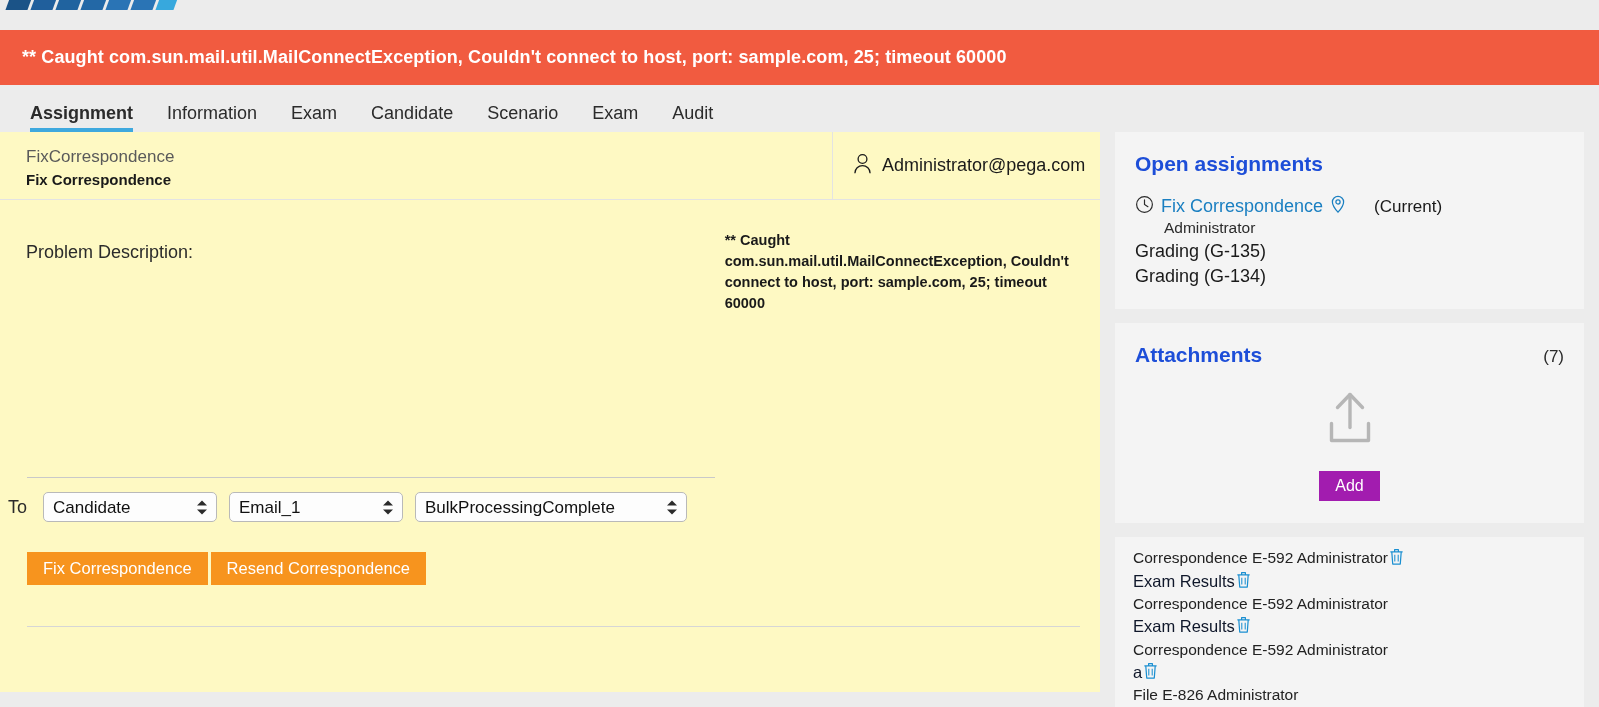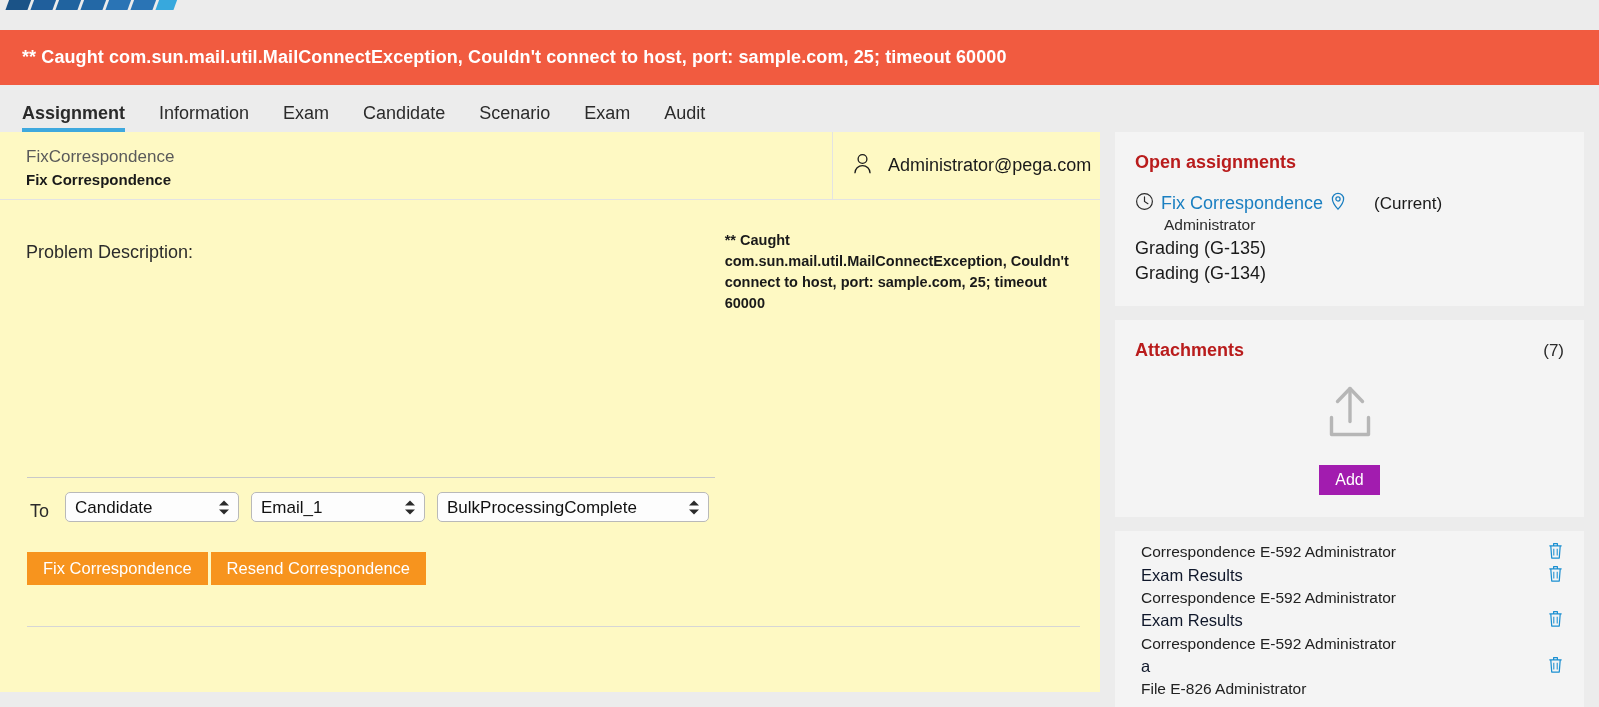--- a/index.html
+++ b/index.html
@@ -37,20 +37,21 @@
   }
 
   
   .tabbar {
     background: #ececec;
     height: 47px;
     display: flex;
     align-items: flex-end;
     padding-left: 22px;
     gap: 0;
+    margin-left: 8px;
   }
   .tab {
     font-size: 18px;
     color: #2b2b2b;
     padding: 0 22px 10px 0;
     margin-right: 12px;
     cursor: pointer;
     position: relative;
     line-height: 1;
   }
@@ -86,43 +87,43 @@
     padding: 14px 0 0 26px;
     border-right: 1px solid #e3e3e3;
   }
   .head-sub { font-size: 17px; color: #5a5a5a; line-height: 1.35; }
   .head-title { font-size: 15px; color: #1a1a1a; font-weight: 700; line-height: 1.5; }
   .main-head-right {
     width: 267px;
     display: flex;
     align-items: center;
     padding-left: 20px;
-    gap: 16px;
+    gap: 10px;
     font-size: 18px;
     color: #1a1a1a;
   }
 
   .desc-row {
     display: flex;
     padding: 24px 26px 0 26px;
   }
   .desc-label { font-size: 18px; color: #2b2b2b; padding-top: 18px; width: 700px; }
   .desc-value {
     font-size: 14.5px; font-weight: 700; color: #1a1a1a;
     line-height: 1.45; width: 350px; padding-top: 6px;
   }
 
   .hr-top {
     position: absolute; left: 27px; right: 385px; top: 345px;
     height: 1px; background: #c9c9c9;
   }
 
   .to-row {
-    position: absolute; left: 30px; top: 360px;
-    display: flex; align-items: flex-end; gap: 12px;
+    position: absolute; left: 8px; top: 360px;
+    display: flex; align-items: center; gap: 12px;
   }
   .to-label { font-size: 18px; color: #2b2b2b; margin-right: 4px; }
   .sel {
     -webkit-appearance: none; appearance: none;
     background: #fdfdfd;
     border: 1px solid #b9b9b9;
     border-radius: 5px;
     height: 30px;
     font-size: 17px;
     font-family: "Liberation Sans", sans-serif;
@@ -170,39 +171,39 @@
     cursor: pointer;
   }
   .hr-bottom {
     position: absolute; left: 27px; right: 20px; top: 494px;
     height: 1px; background: #d6d6d6;
   }
 
   
   .side { width: 469px; display: flex; flex-direction: column; gap: 14px; }
   .card { background: #f4f4f4; padding: 20px 20px 22px 20px; }
-  .card-title { font-size: 18px; font-weight: 700; color: #b91c1c; }
+  .card-title { font-size: 21px; font-weight: 700; color: #1d4ed8; }
   .card-head { display: flex; justify-content: space-between; align-items: baseline; }
   .count { font-size: 17px; color: #2b2b2b; }
 
   .asg-row { display: flex; align-items: center; gap: 7px; margin-top: 19px; }
   .asg-link { color: #1A7FC1; font-size: 18px; cursor: pointer; }
   .asg-current { font-size: 17px; color: #1a1a1a; margin-left: 21px; }
   .asg-owner { font-size: 15.5px; color: #2b2b2b; margin: 1px 0 0 29px; }
   .asg-item { font-size: 18px; color: #1a1a1a; margin-top: 4px; }
 
   .upload-zone { text-align: center; padding: 24px 0 0 0; }
   .btn-add {
     background: #a21caf; color: #ffffff; border: none;
     width: 61px; height: 30px; font-size: 16px; margin-top: 22px;
     font-family: "Liberation Sans", sans-serif; cursor: pointer;
   }
 
   .att-card { background: #f4f4f4; padding: 10px 20px 12px 18px; flex: 1; overflow: hidden; }
-  .att-line { display: flex; justify-content: space-between; align-items: flex-start; margin-left: 8px; }
+  .att-line { display: flex; align-items: flex-start; }
   .att-meta { font-size: 15.5px; color: #222; line-height: 1.42; }
   .att-name { font-size: 16.5px; color: #0f172a; line-height: 1.42; cursor: pointer; }
   .trash { flex: 0 0 auto; cursor: pointer; }
 </style>
 </head>
 <body>
 
 <div class="logo-bar">
   <div class="logo">
     <i></i>

